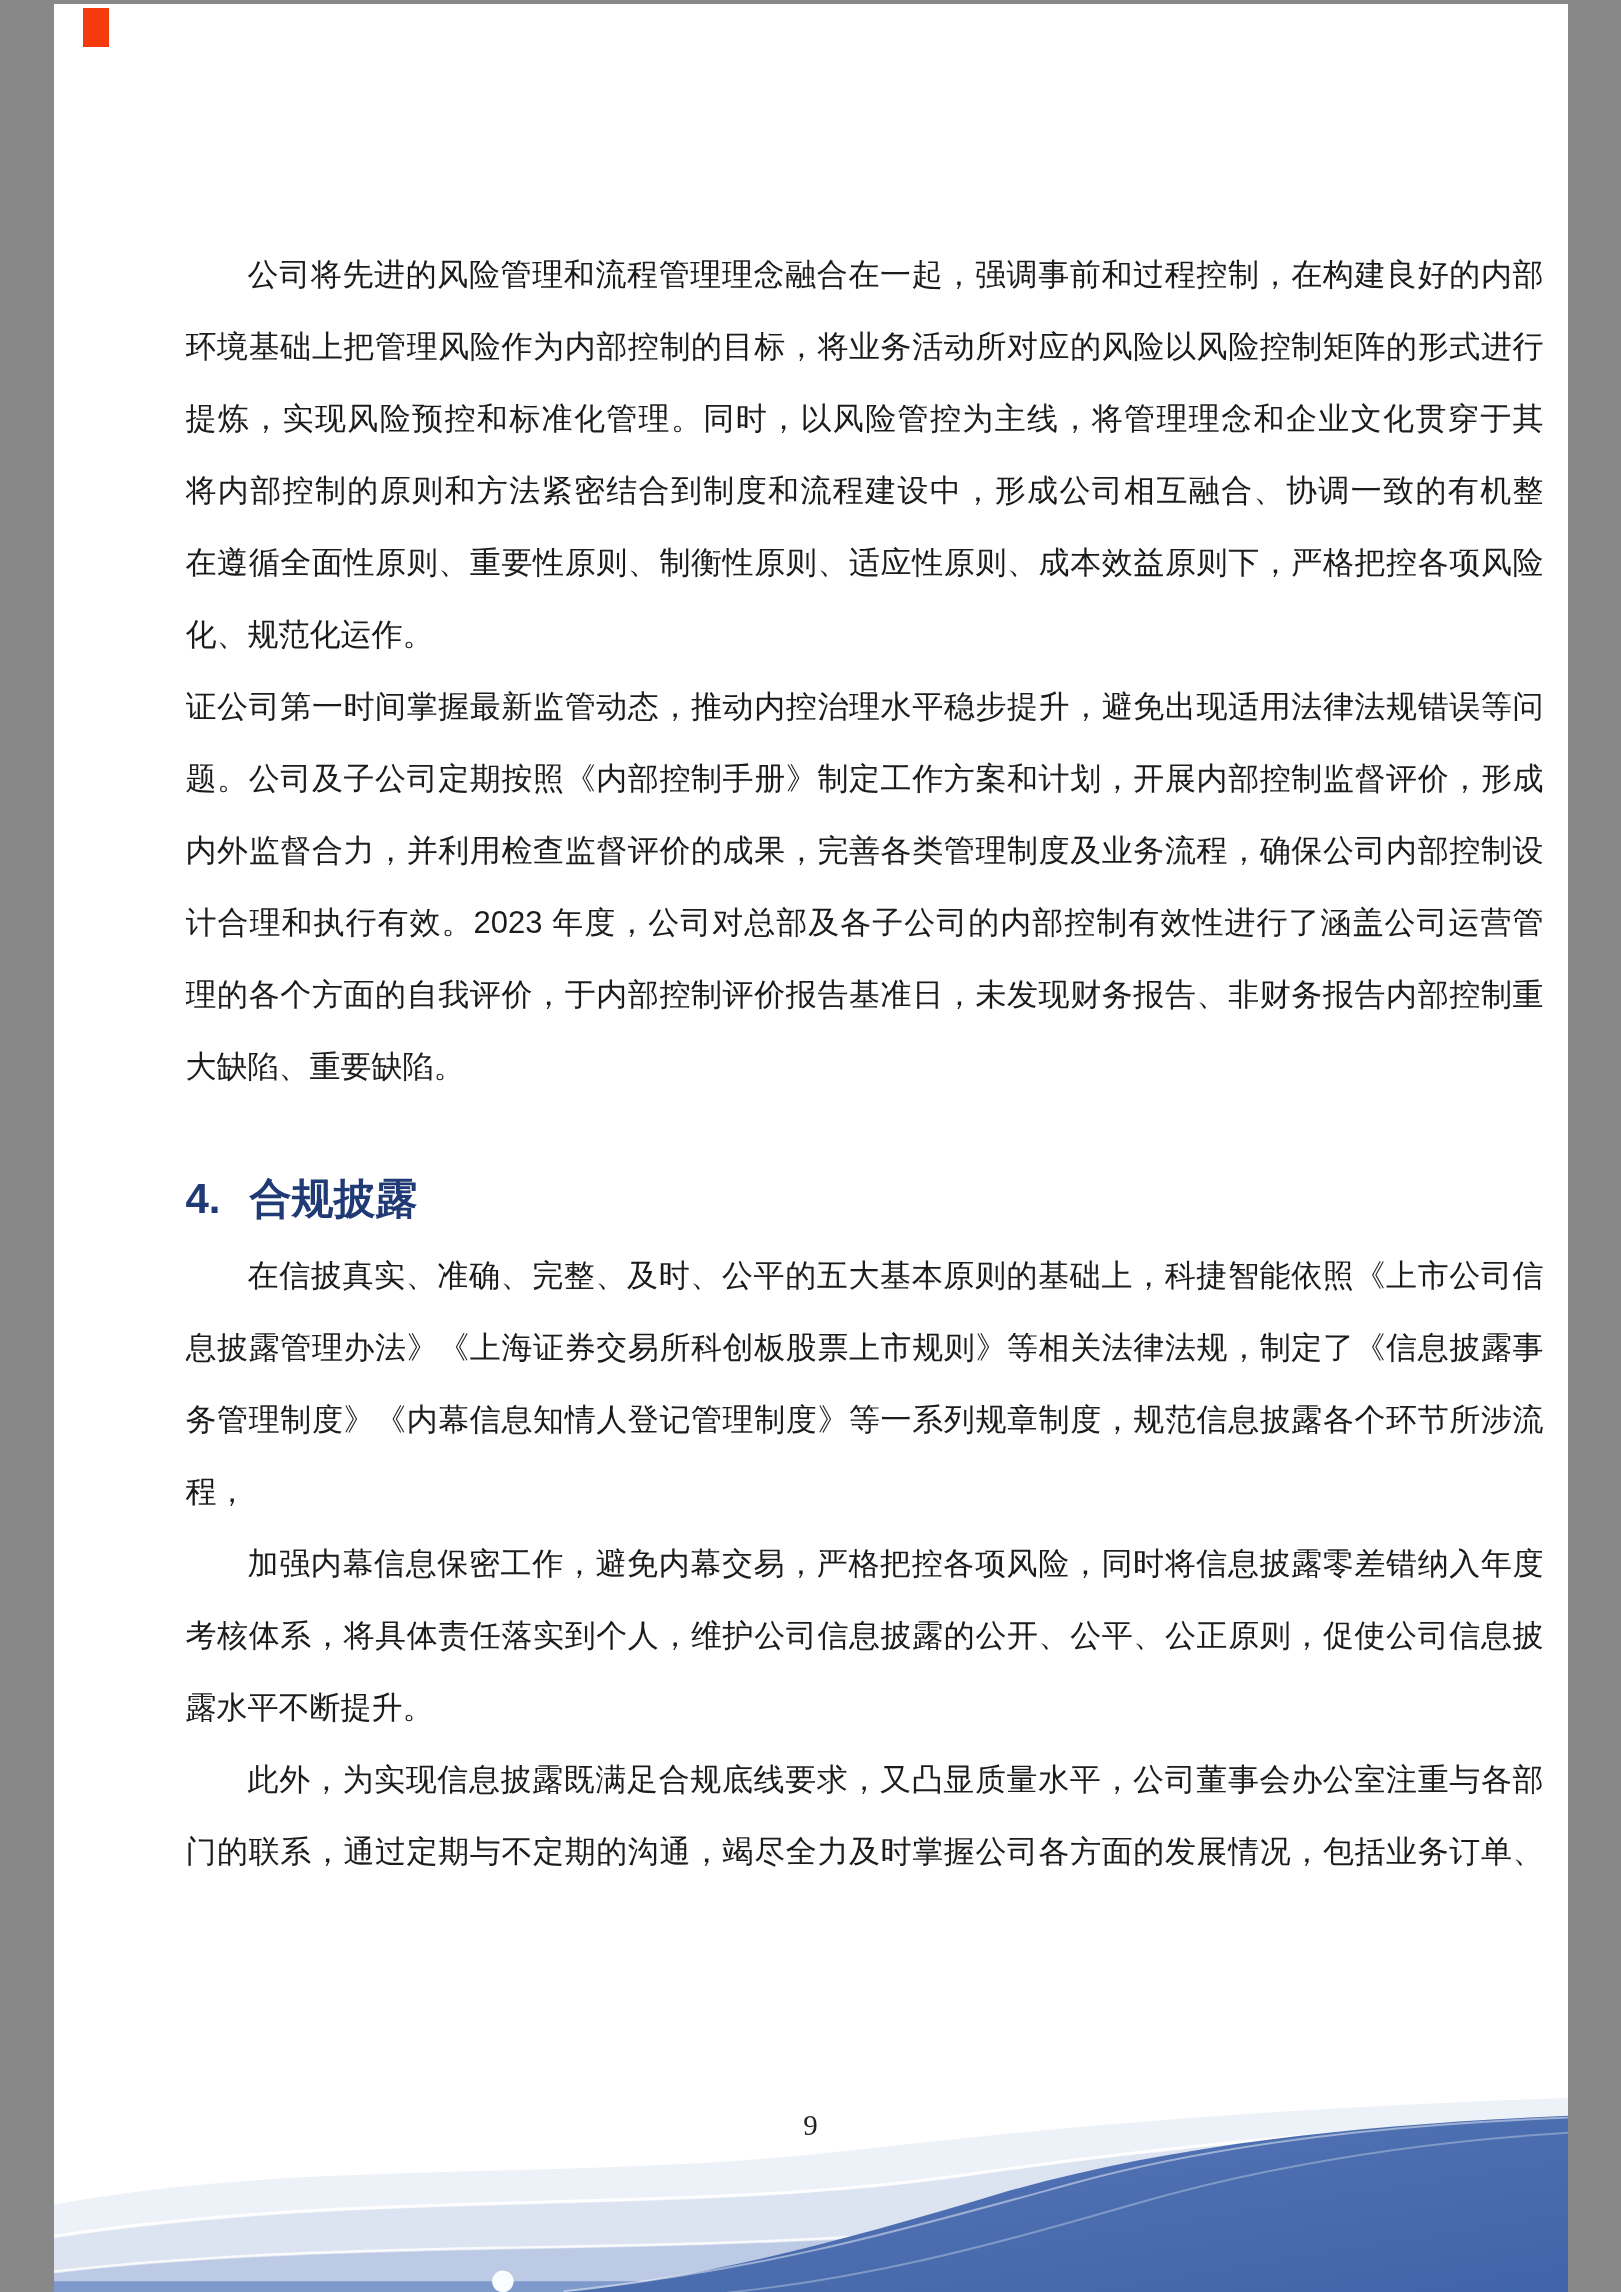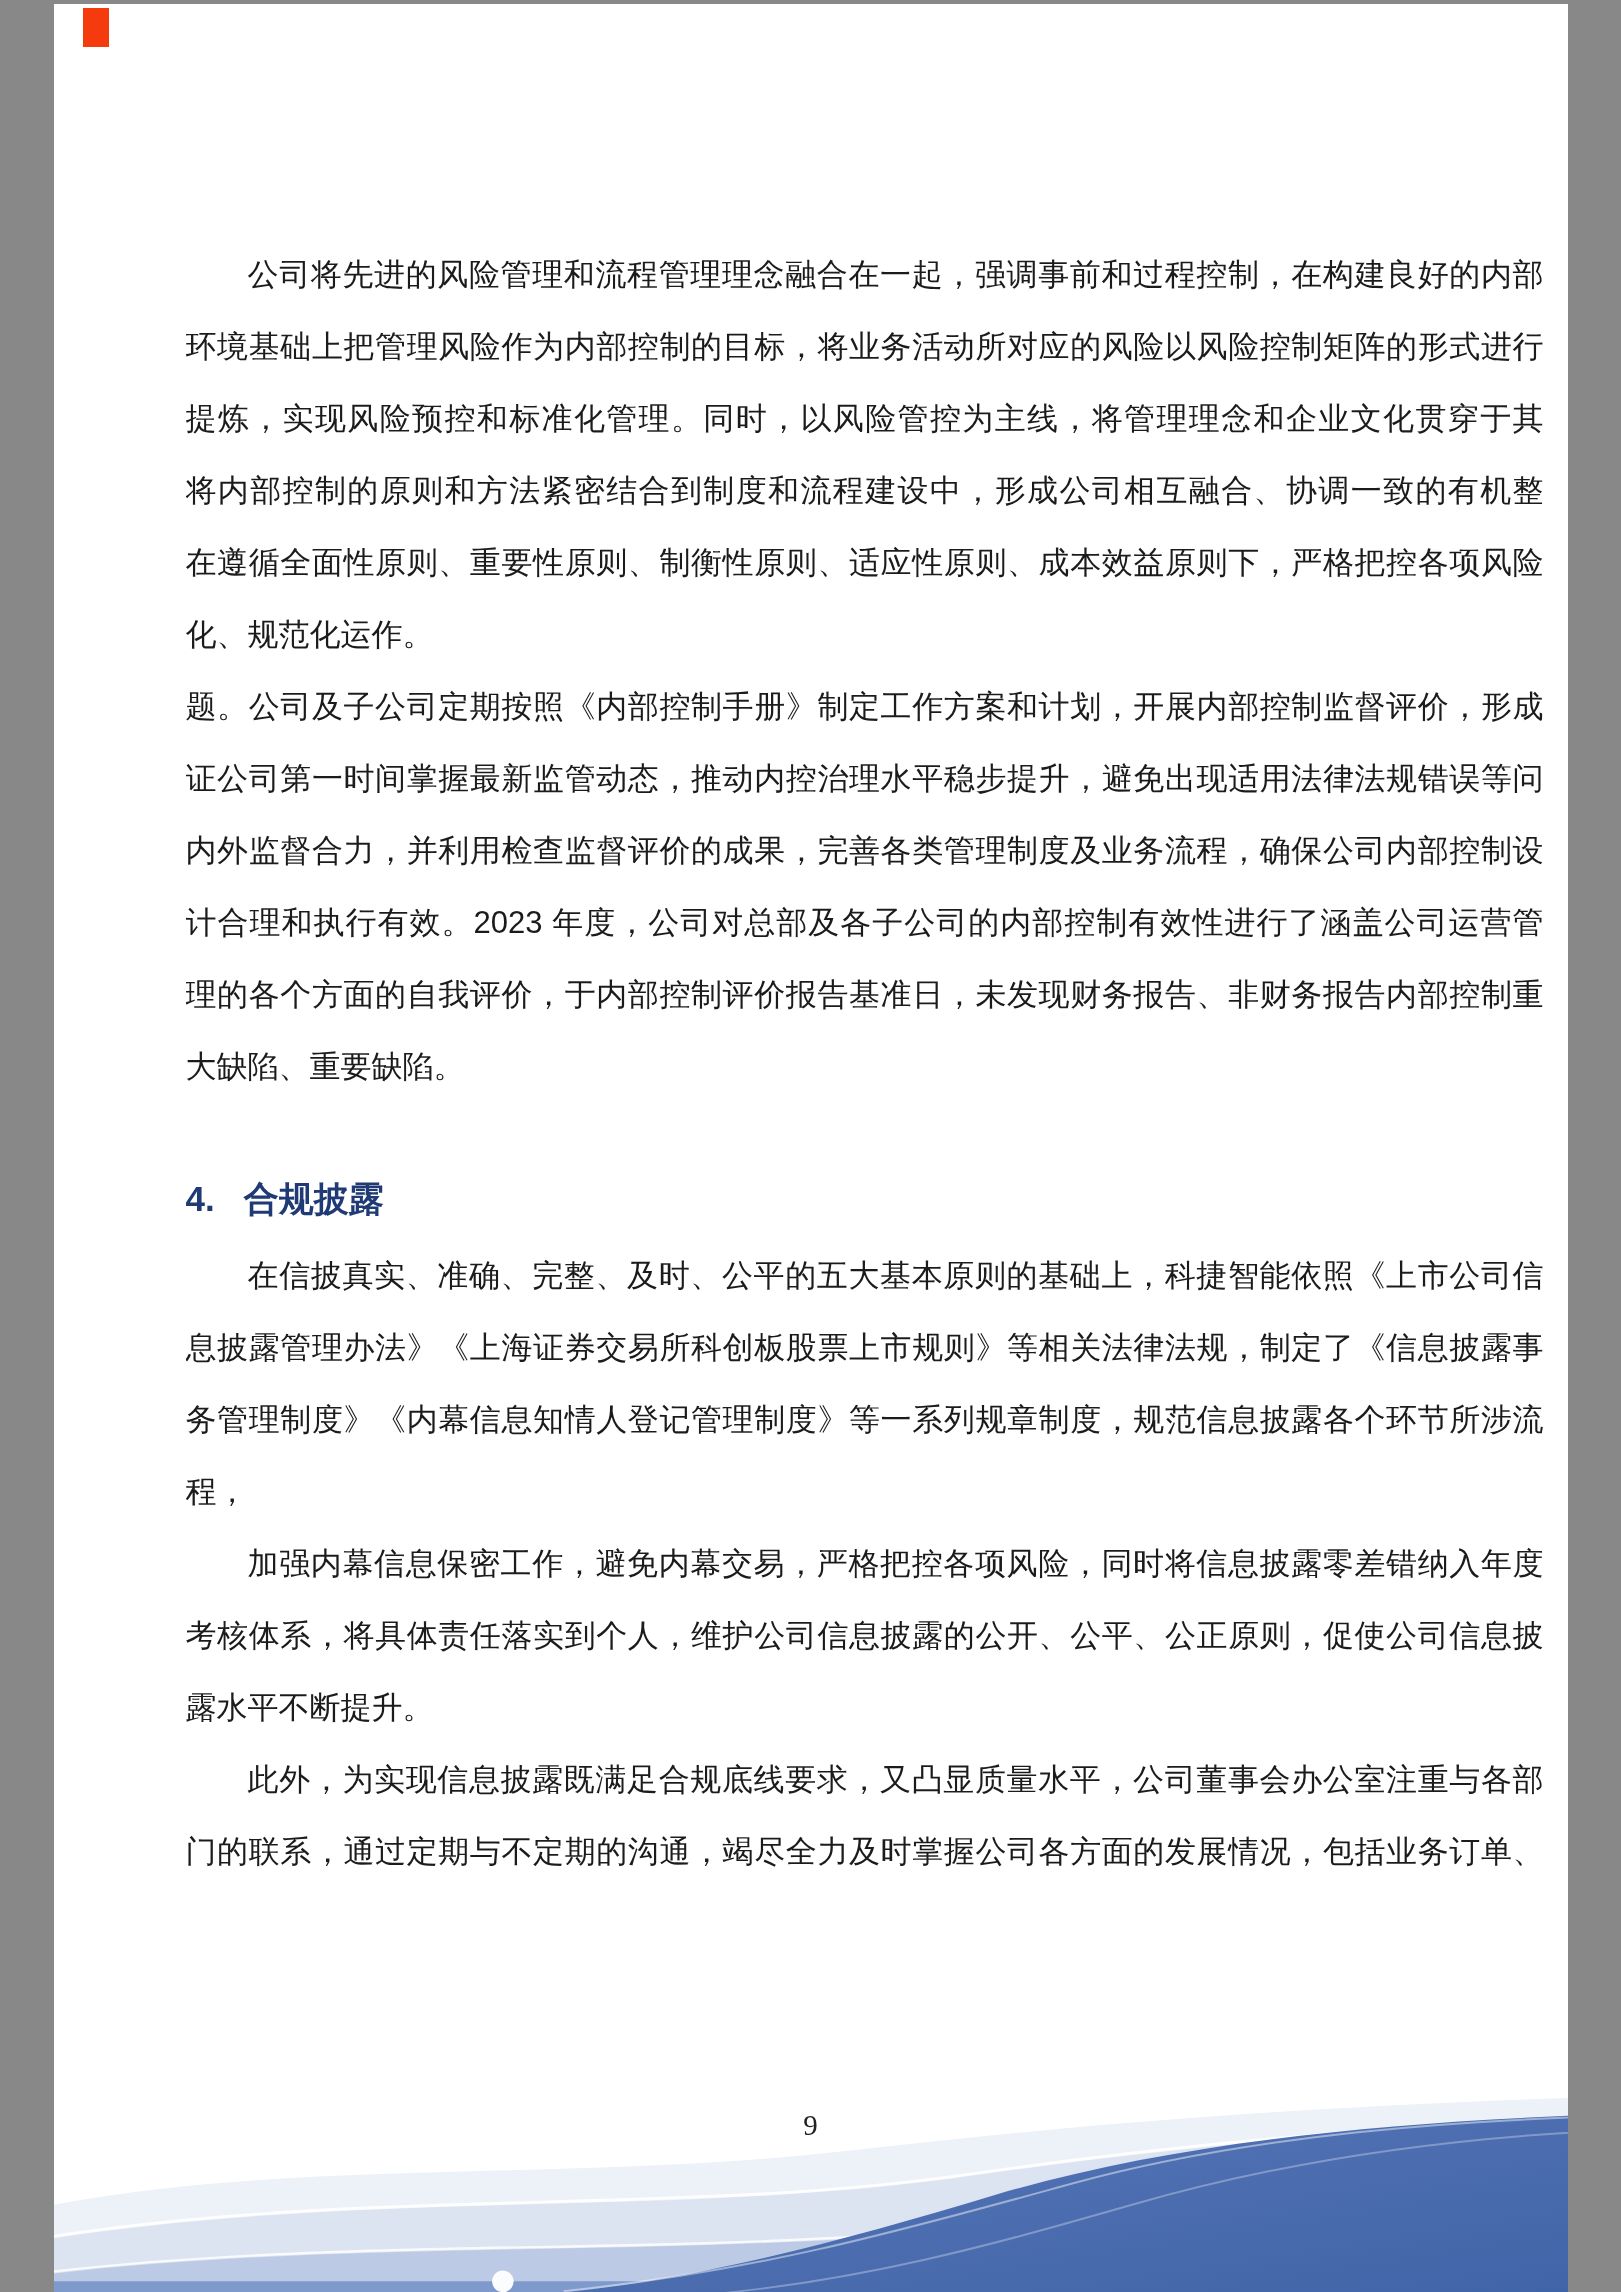--- a/index.html
+++ b/index.html
@@ -25,21 +25,21 @@
   .line{
     height:72px;
     text-align:justify;
     text-align-last:justify;
     overflow:hidden;
   }
   .line.end{text-align-last:left;}
   .line.indent{text-indent:2em;}
   h2.heading{
     margin:60px 0 4.9px 0;
-    font-size:35px;line-height:72px;font-weight:bold;
+    font-size:42px;line-height:72px;font-weight:bold;
     color:#1f3a74;
     text-align:left;text-align-last:left;
   }
   h2.heading .sec-title{margin-left:29px;}
   .page-number{
     position:absolute;left:0;right:0;top:2105px;
     text-align:center;
     font-size:29px;color:#222222;
     font-family:"Liberation Serif","DejaVu Serif",serif;
   }
@@ -60,22 +60,22 @@
     <div class="para">
       <div class="line indent">公司将先进的风险管理和流程管理理念融合在一起，强调事前和过程控制，在构建良好的内部</div>
       <div class="line">环境基础上把管理风险作为内部控制的目标，将业务活动所对应的风险以风险控制矩阵的形式进行</div>
       <div class="line">提炼，实现风险预控和标准化管理。同时，以风险管控为主线，将管理理念和企业文化贯穿于其中，</div>
       <div class="line">将内部控制的原则和方法紧密结合到制度和流程建设中，形成公司相互融合、协调一致的有机整体，</div>
       <div class="line">在遵循全面性原则、重要性原则、制衡性原则、适应性原则、成本效益原则下，严格把控各项风险</div>
       <div class="line end">化、规范化运作。</div>
     </div>
 
     <div class="para">
+      <div class="line">证公司第一时间掌握最新监管动态，推动内控治理水平稳步提升，避免出现适用法律法规错误等问</div>
       <div class="line">题。公司及子公司定期按照《内部控制手册》制定工作方案和计划，开展内部控制监督评价，形成</div>
-      <div class="line">证公司第一时间掌握最新监管动态，推动内控治理水平稳步提升，避免出现适用法律法规错误等问</div>
       <div class="line">内外监督合力，并利用检查监督评价的成果，完善各类管理制度及业务流程，确保公司内部控制设</div>
       <div class="line">计合理和执行有效。2023 年度，公司对总部及各子公司的内部控制有效性进行了涵盖公司运营管</div>
       <div class="line">理的各个方面的自我评价，于内部控制评价报告基准日，未发现财务报告、非财务报告内部控制重</div>
       <div class="line end">大缺陷、重要缺陷。</div>
     </div>
 
     <h2 class="heading">
       <span class="sec-num">4.</span><span class="sec-title">合规披露</span>
     </h2>
 

